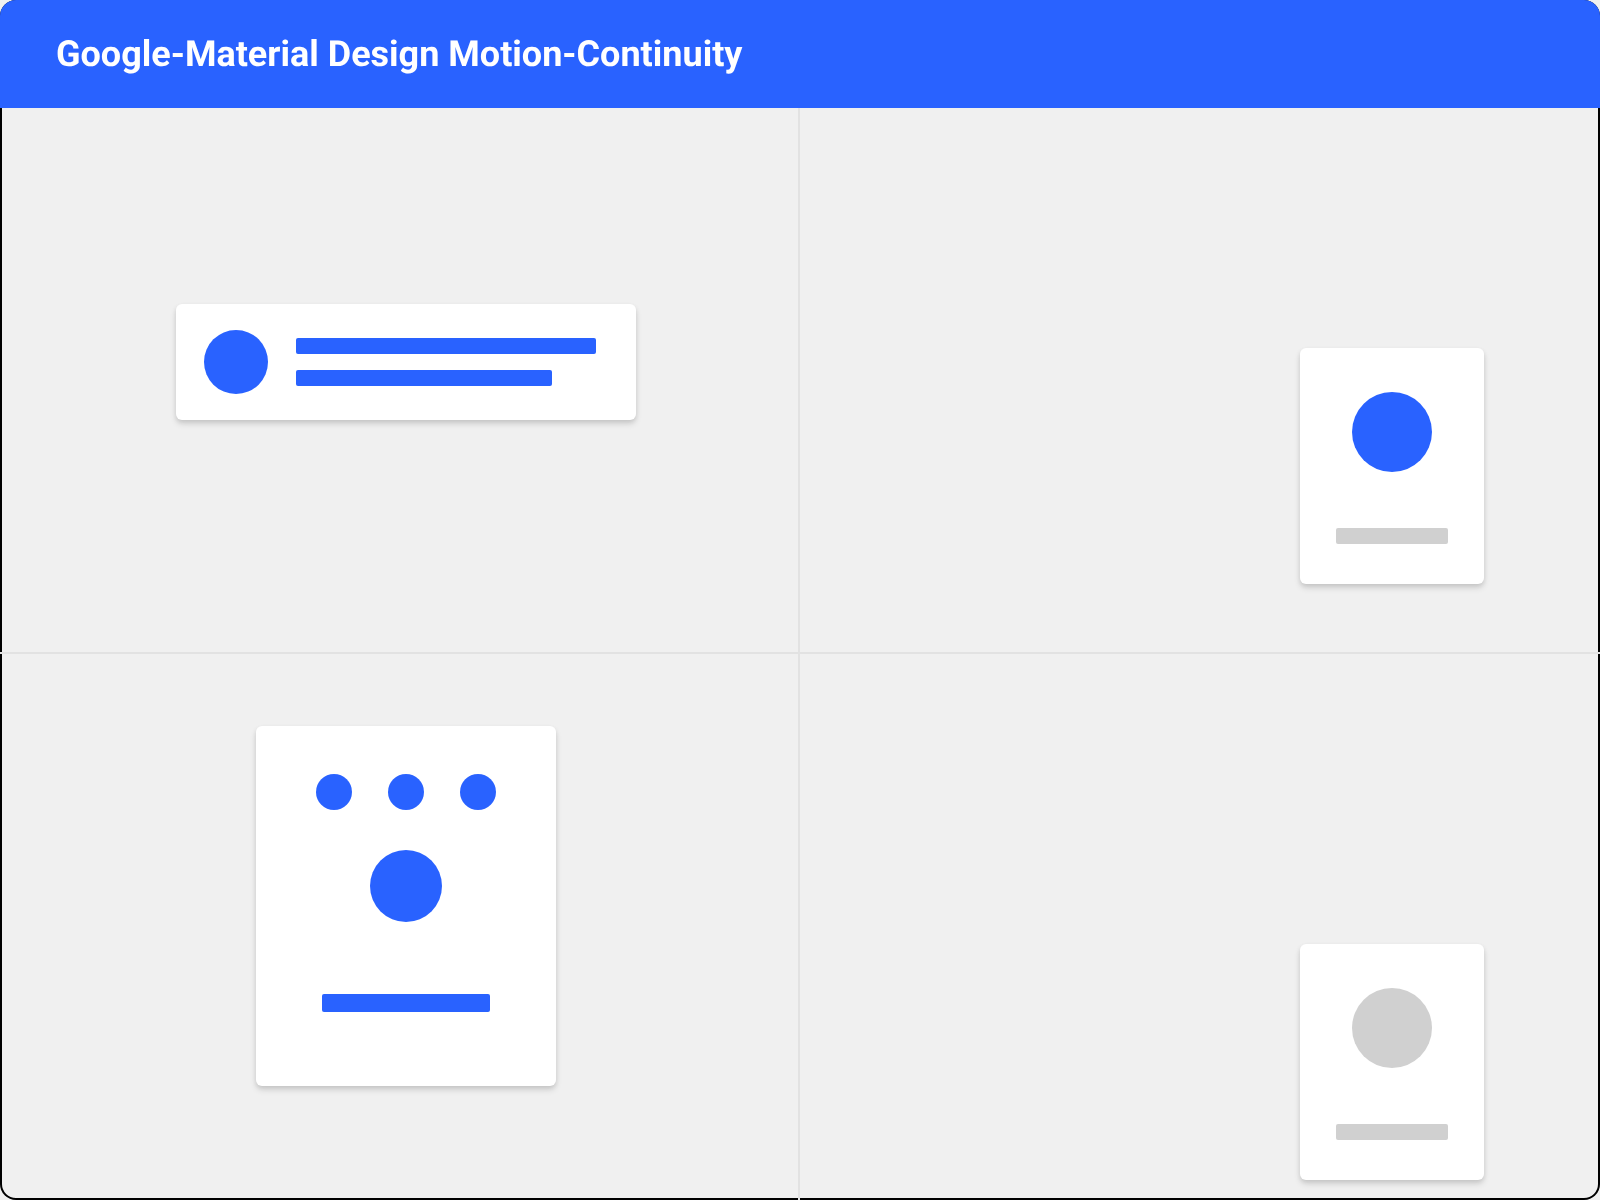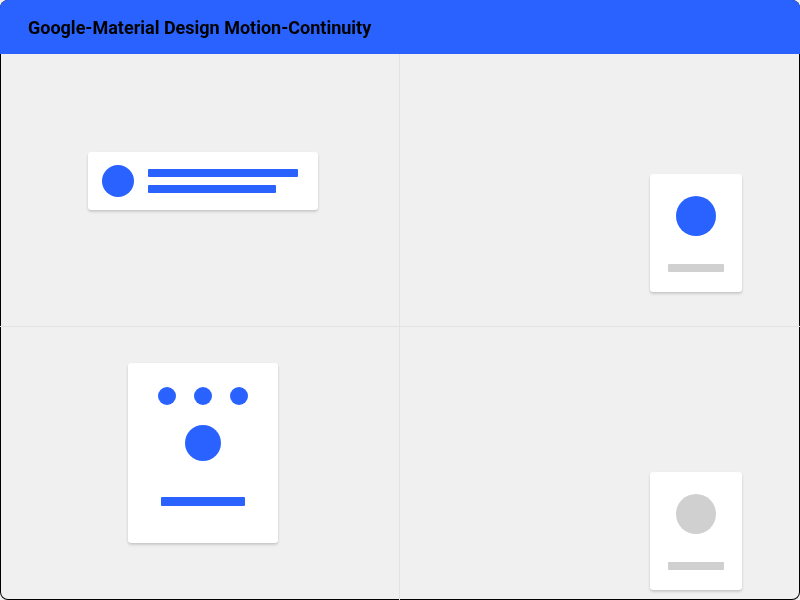--- a/index.html
+++ b/index.html
@@ -1,21 +1,21 @@
 <!DOCTYPE html>
 <html><head>
 <meta charset="utf-8">
 <style>
   * { box-sizing: border-box; margin: 0; padding: 0; }
   html, body { width: 800px; height: 600px; overflow: hidden; font-family: -apple-system, BlinkMacSystemFont, "Segoe UI", Roboto, Helvetica, Arial, sans-serif; }
   body { background: #f0f0f0; }
 
   .header {
     background: #2962ff;
-    color: #000000;
+    color: #ffffff;
     height: 54px;
     display: flex;
     align-items: center;
     padding: 0 28px;
     font-weight: 700;
     font-size: 18px;
     border-radius: 6px 6px 0 0;
   }
 
   .grid {

